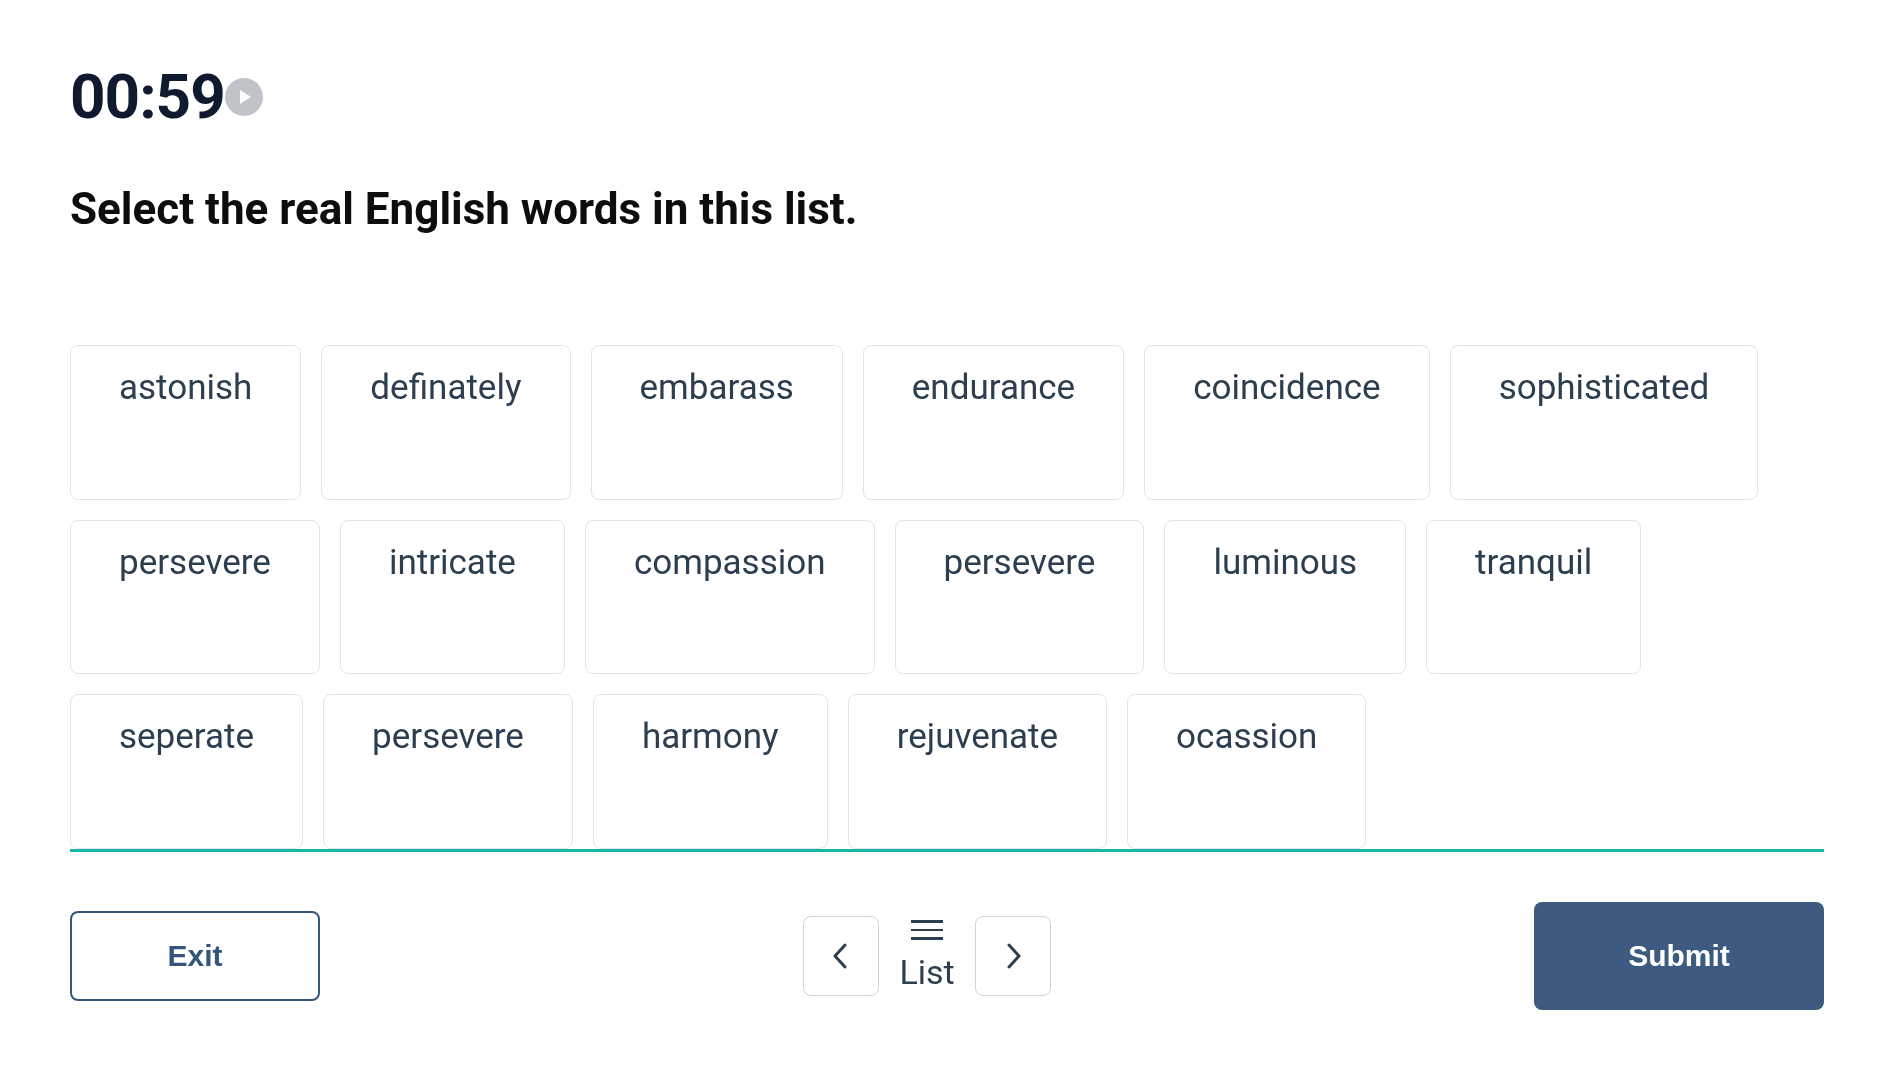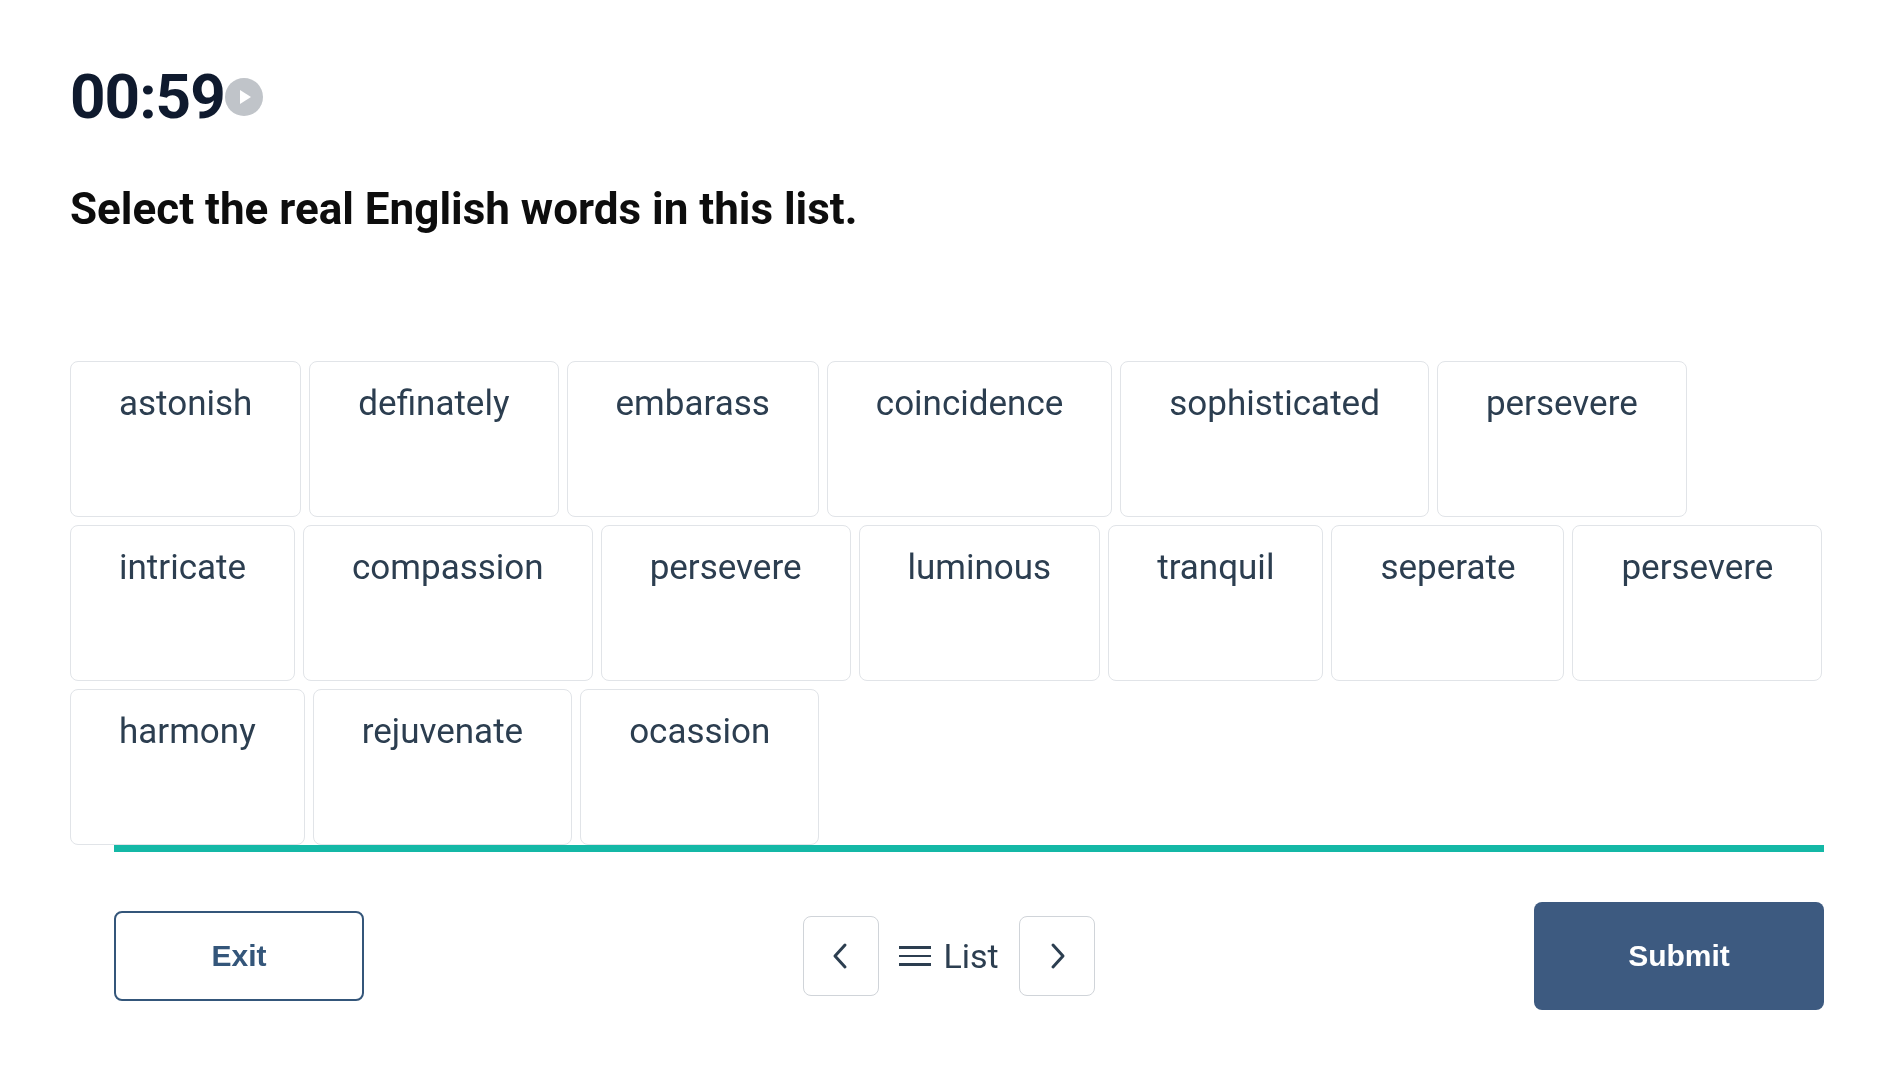--- a/index.html
+++ b/index.html
@@ -57,46 +57,44 @@
       font-size: 44px;
       font-weight: 700;
       color: #0d0d0d;
       text-align: left;
       margin-bottom: 110px;
     }
 
     .words-container {
       display: flex;
       flex-wrap: wrap;
-      gap: 8px;
+      gap: 20px;
       flex: 1;
-      margin-top: 16px;
     }
 
     .word-chip {
       padding: 24px 48px;
       border: 1.5px solid #e1e4e8;
       border-radius: 8px;
       font-size: 35px;
       font-weight: 400;
       color: #2c3e50;
       background: #ffffff;
       cursor: pointer;
       user-select: none;
       line-height: 1;
     }
 
     .footer {
-      border-top: 7px solid #14b8a6;
+      border-top: 3px solid #14b8a6;
       padding-top: 50px;
       padding-bottom: 60px;
       display: flex;
       align-items: center;
       justify-content: space-between;
-      margin-left: 44px;
     }
 
     .exit-button {
       width: 250px;
       height: 90px;
       border: 2px solid #34567a;
       border-radius: 8px;
       background: #ffffff;
       font-size: 30px;
       font-weight: 700;
@@ -127,20 +125,21 @@
       height: 30px;
     }
 
     .list-button {
       display: flex;
       align-items: center;
       gap: 12px;
       font-size: 34px;
       color: #2c3e50;
       cursor: pointer;
+      flex-direction: column;
     }
 
     .list-icon {
       display: flex;
       flex-direction: column;
       gap: 6px;
     }
 
     .list-icon span {
       width: 32px;
@@ -173,20 +172,21 @@
       </svg>
     </div>
   </div>
 
   <div class="prompt">Select the real English words in this list.</div>
 
   <div class="words-container">
       <div class="word-chip">astonish</div>
       <div class="word-chip">definately</div>
       <div class="word-chip">embarass</div>
+      <div class="word-chip">endurance</div>
       <div class="word-chip">coincidence</div>
       <div class="word-chip">sophisticated</div>
       <div class="word-chip">persevere</div>
       <div class="word-chip">intricate</div>
       <div class="word-chip">compassion</div>
       <div class="word-chip">persevere</div>
       <div class="word-chip">luminous</div>
       <div class="word-chip">tranquil</div>
       <div class="word-chip">seperate</div>
       <div class="word-chip">persevere</div>

